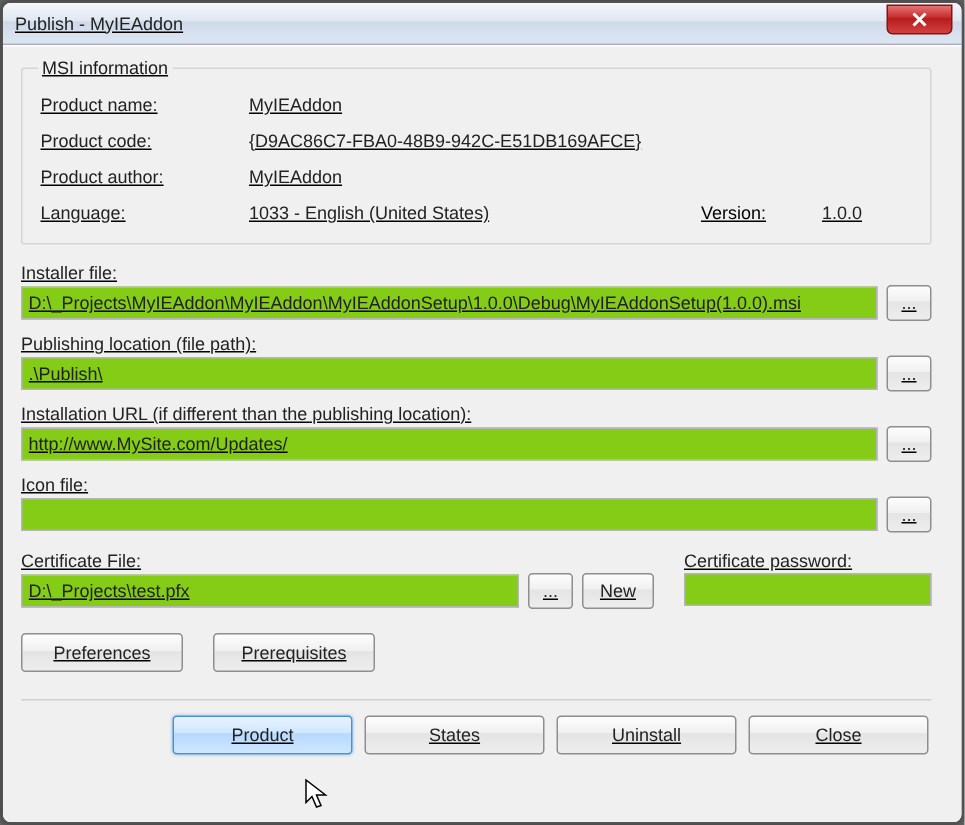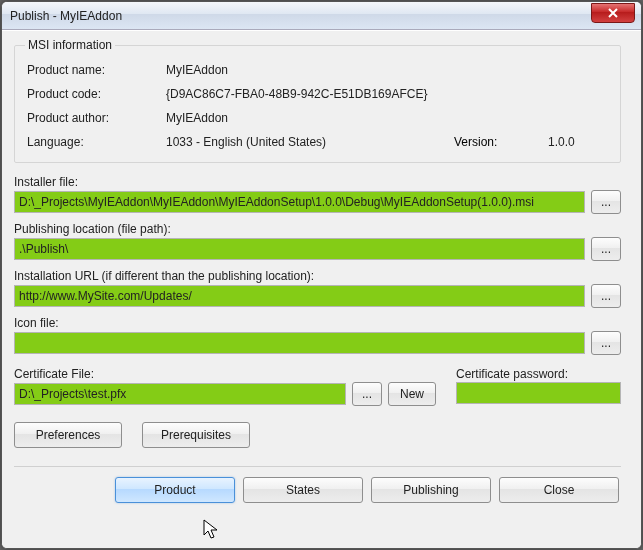--- a/index.html
+++ b/index.html
@@ -17,20 +17,21 @@
     width: 641px;
     height: 548px;
     margin: 1px;
     border: 1px solid #555;
     border-radius: 6px;
     background: #fff;
     box-shadow: 0 0 6px rgba(0,0,0,0.5);
     display: flex;
     flex-direction: column;
     overflow: hidden;
+    text-decoration: underline;
   }
   .titlebar {
     height: 28px;
     background: linear-gradient(#f4f7fb, #dfe7f2 45%, #cfd9e8 46%, #dce6f3);
     border-bottom: 1px solid #aab;
     display: flex;
     align-items: center;
     padding: 0 2px 0 8px;
     position: relative;
   }
@@ -81,21 +82,21 @@
   }
   .kv-row .k {
     width: 115px;
     color: #222;
   }
   .kv-row .v {
     color: #222;
     margin-left: 24px;
   }
   .kv-row .spacer { flex: 1; }
-  .kv-row .k2 { width: 70px; }
+  .kv-row .k2 { width: 70px; text-align: center; }
   .field-label {
     color: #222;
     margin-top: 4px;
     margin-bottom: 1px;
   }
   .input-row {
     display: flex;
     align-items: center;
     gap: 6px;
     margin-bottom: 4px;
@@ -248,21 +249,21 @@
     <div class="pref-row">
       <button class="btn">Preferences</button>
       <button class="btn">Prerequisites</button>
     </div>
 
     <hr class="sep">
 
     <div class="action-row">
       <button class="btn btn-primary">Product</button>
       <button class="btn">States</button>
-      <button class="btn">Publishing</button>
+      <button class="btn">Uninstall</button>
       <button class="btn">Close</button>
     </div>
 
   </div>
 </div>
 
 <svg class="cursor" width="18" height="22" viewBox="0 0 18 22">
   <path d="M1 1 L1 16 L5 12 L8 19 L11 18 L8 11 L14 11 Z" fill="#fff" stroke="#000" stroke-width="1"></path>
 </svg>
 

